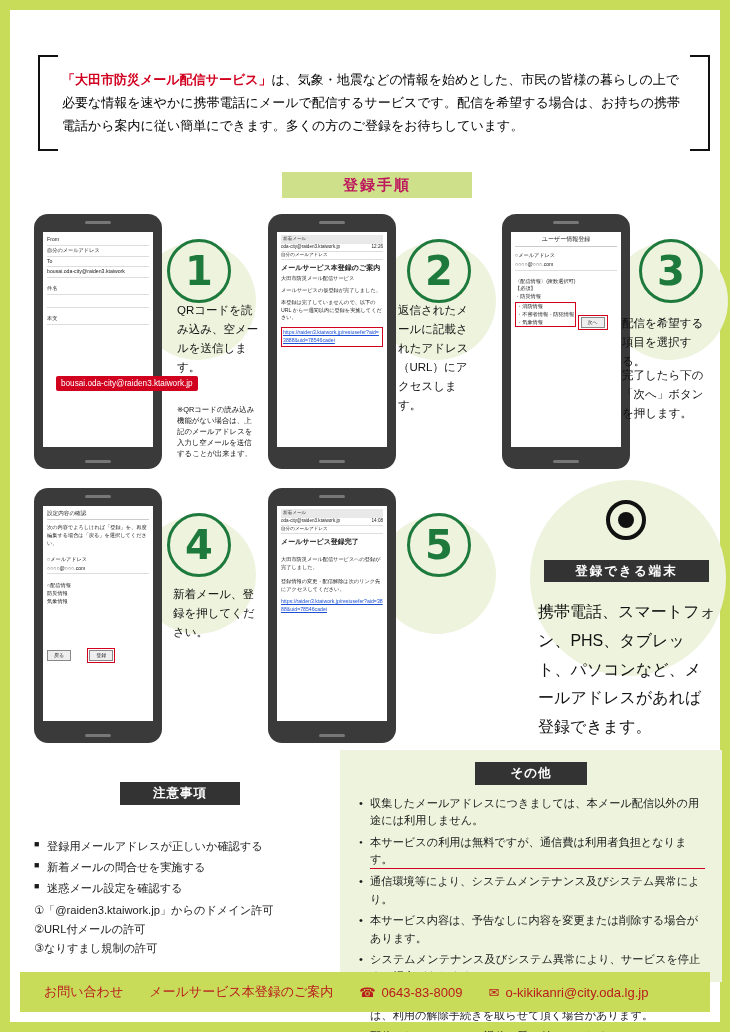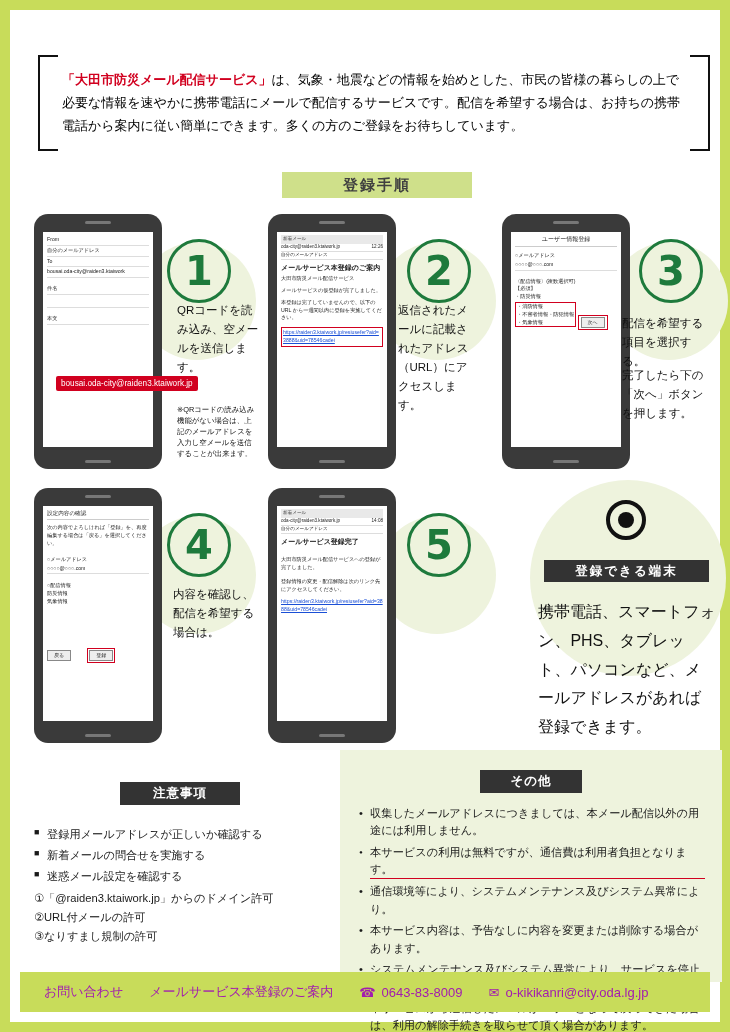--- a/index.html
+++ b/index.html
@@ -31,21 +31,21 @@
     position:absolute;top:0;bottom:0;width:18px;
     border-top:2px solid #111;border-bottom:2px solid #111;
   }
   .bracket.l{left:0;border-left:2px solid #111;}
   .bracket.r{right:0;border-right:2px solid #111;}
   .hl-red{color:#d1001f;font-weight:bold;}
   
   .banner{
     position:absolute;
     background:#cfe08a;
-    color:#404040;
+    color:#be185d;
     font-weight:bold;
     text-align:center;
     letter-spacing:2px;
   }
   .banner-green{
     background:#cfe08a;
   }
   .banner-dark{
     background:#333;color:#fff;
   }
@@ -144,21 +144,21 @@
     position:absolute;width:40px;height:40px;border-radius:50%;
     border:4px solid #111;box-sizing:border-box;
     display:flex;align-items:center;justify-content:center;
   }
   .target:after{content:"";width:16px;height:16px;border-radius:50%;background:#111;}
   
   .footer{
     position:absolute;left:10px;right:10px;bottom:10px;height:40px;
     background:#c8dc5a;
     display:flex;align-items:center;
-    font-size:13px;color:#a21caf;
+    font-size:13px;color:#b91c1c;
     padding-left:24px;box-sizing:border-box;
     gap:6px;
   }
   .footer .sep{display:inline-block;width:14px;}
 </style>
 </head>
 <body>
 
 <div class="page">
 
@@ -254,21 +254,21 @@
       <div style="margin-top:42px;display:flex;gap:16px;align-items:center;">
         <span class="sm-btn">戻る</span>
         <span style="border:1px solid #d1001f;padding:1px;">
           <span class="sm-btn">登録</span>
         </span>
       </div>
     </div>
     <span class="home"></span>
   </div>
   <div class="circle-num" style="left:157px;top:503px;">4</div>
-  <div class="step-text" style="left:163px;top:575px;width:92px;">内容を確認し、配信を希望する場合は。</div>
+  <div class="step-text" style="left:163px;top:575px;width:92px;">新着メール、登録を押してください。</div>
 
   <div class="halo" style="left:368px;top:506px;width:118px;height:118px;"></div>
   <div class="phone" style="left:258px;top:478px;width:128px;height:255px;">
     <span class="notch"></span>
     <div class="screen">
       <div class="hdr-gray">新着メール</div>
       <div style="display:flex;justify-content:space-between;font-size:4.6px;border-bottom:1px solid #ddd;">
         <span>oda-city@raiden3.ktaiwork.jp</span>
         <span>14:08</span>
       </div>
@@ -285,35 +285,35 @@
   <div class="circle-num" style="left:397px;top:503px;">5</div>
 
   <div class="halo" style="left:520px;top:470px;width:196px;height:196px;"></div>
   <div class="target" style="left:596px;top:490px;"></div>
   <div class="banner banner-dark" style="left:534px;top:550px;width:165px;height:22px;line-height:22px;font-size:12.5px;">登録できる端末</div>
   <div class="step-text" style="left:528px;top:588px;width:178px;font-size:16px;line-height:1.8;">携帯電話、スマートフォン、PHS、タブレット、パソコンなど、メールアドレスがあれば登録できます。</div>
 
   <div class="panel" style="left:22px;top:772px;width:296px;">
     <div class="panel-title" style="width:120px;margin:0 auto;">注意事項</div>
     <div class="panel-body">
-      <ul class="sq" style="margin-top:12px;">
+      <ul class="sq" style="margin-top:24px;">
         <li>登録用メールアドレスが正しいか確認する</li>
         <li>新着メールの問合せを実施する</li>
         <li>迷惑メール設定を確認する</li>
       </ul>
       <ul class="plain" style="margin-top:3px;">
         <li>①「@raiden3.ktaiwork.jp」からのドメイン許可</li>
         <li>②URL付メールの許可</li>
         <li>③なりすまし規制の許可</li>
       </ul>
     </div>
   </div>
 
   <div class="panel" style="left:330px;top:740px;width:382px;height:232px;background:#eef3dd;padding:8px 14px 8px 14px;">
-    <div class="panel-title" style="width:102px;margin:12px auto;font-family:Liberation Mono, monospace;">その他</div>
+    <div class="panel-title" style="width:112px;margin:4px auto;font-family:Liberation Mono, monospace;">その他</div>
     <ul class="bul" style="margin-top:10px;">
       <li>収集したメールアドレスにつきましては、本メール配信以外の用途には利用しません。</li>
       <li class="underline-red" style="display:list-item;font-family:Liberation Serif, serif;">本サービスの利用は無料ですが、通信費は利用者負担となります。</li>
       <li>通信環境等により、システムメンテナンス及びシステム異常により。</li>
       <li>本サービス内容は、予告なしに内容を変更または削除する場合があります。</li>
       <li>システムメンテナンス及びシステム異常により、サービスを停止する場合があります。</li>
       <li>本サービスから送信したメールがエラーとなって戻ってきた場合は、利用の解除手続きを取らせて頂く場合があります。</li>
       <li>配信されるメールへの返信は受け付けておりません。</li>
     </ul>
   </div>

